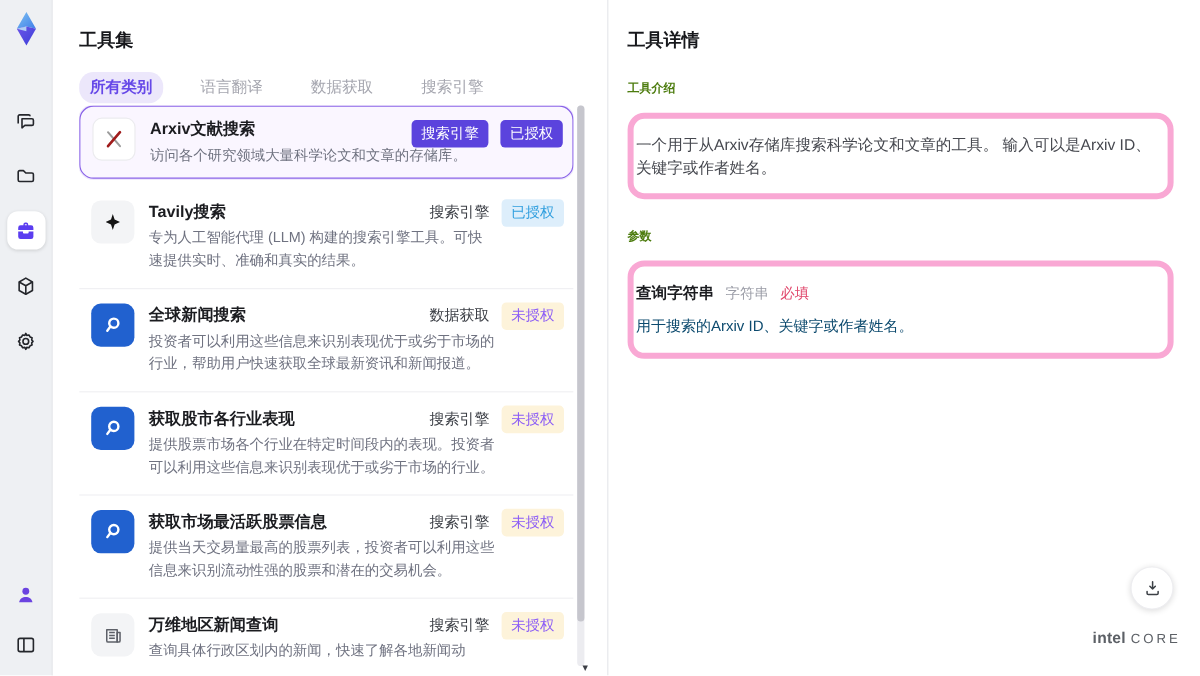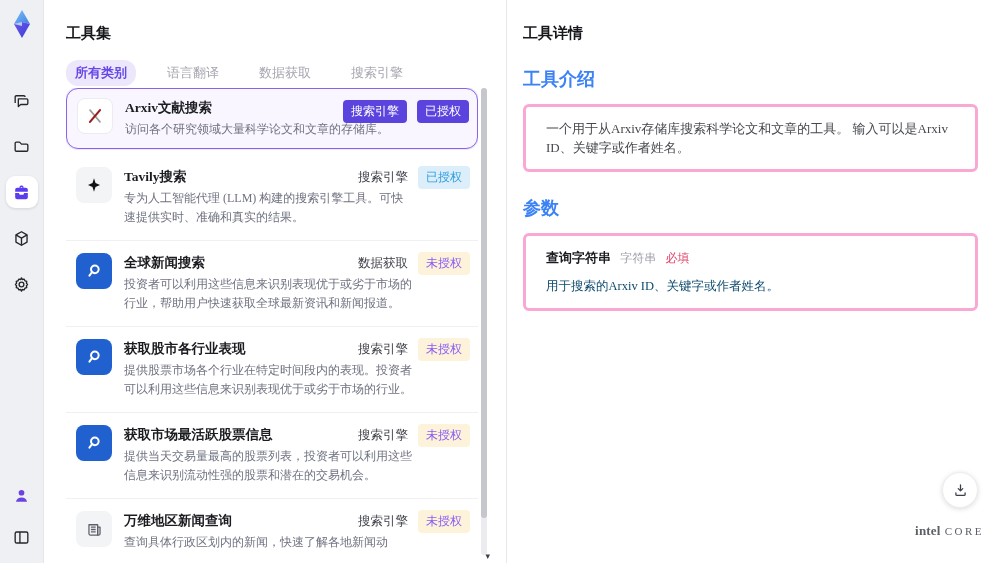--- a/index.html
+++ b/index.html
@@ -1,18 +1,18 @@
 <!DOCTYPE html>
 <html><head>
 <meta charset="utf-8">
 <style>
   * { margin:0; padding:0; box-sizing:border-box; }
   html,body { width:1000px; height:563px; overflow:hidden; background:#fff;
               font-family:"Liberation Sans", sans-serif; }
-  .app { position:relative; width:1000px; height:563px; background:#fff;font-family:Liberation Serif, serif; }
+  .app { position:relative; width:1000px; height:563px; background:#fff; }
 
   
   .sidebar { position:absolute; left:0; top:0; width:44px; height:563px;
              background:#eef0f3; border-right:1px solid #e4e5e9;
              display:flex; flex-direction:column; align-items:center; }
   .logo { width:36px; height:36px; margin-top:6px; }
   .nav { margin-top:42px; display:flex; flex-direction:column; gap:14px; align-items:center; }
   .nav-item { width:32px; height:32px; display:flex; align-items:center; justify-content:center;
               border-radius:9px; cursor:pointer; }
   .nav-item svg { width:19px; height:19px; }
@@ -50,23 +50,23 @@
   .scrollbar { position:absolute; right:19px; top:88px; bottom:8px; width:6px;
                background:#ececf0; border-radius:3px; cursor:pointer; }
   .scroll-thumb { position:absolute; top:0; left:0; width:6px; height:92%;
                   background:#c6c6cd; border-radius:3px; }
   .scroll-caret { position:absolute; right:16px; bottom:2px; font-size:9px; color:#3c3f46; }
 
   
   .detail-pane { position:absolute; left:506px; top:0; width:494px; height:563px;
                  border-left:1px solid #e7e8ec; background:#fff; padding:24px 22px 0 16px; }
   .detail-title { font-size:15px; font-weight:700; color:#17181c; }
-  .section-h { font-size:18px; font-weight:700; color:#3b82f6; margin-top:24px; }
-  .info-box { margin-top:13px; border:3px solid #f9a8d4; border-radius:6px;
-              padding:12px 20px; font-size:13px; color:#46484f; line-height:19px; }
+  .section-h { font-size:10px; font-weight:700; color:#4d7c0f; margin-top:24px; }
+  .info-box { margin-top:13px; border:5px solid #f9a8d4; border-radius:14px;
+              padding:12px 2px; font-size:13px; color:#46484f; line-height:19px; }
   .param-line { font-size:13px; }
   .param-name { font-weight:700; color:#1b1c20; }
   .param-type { font-size:12px; color:#9a9ca6; margin-left:6px; }
   .param-req  { font-size:12px; color:#e0456a; margin-left:6px; }
   .param-desc { margin-top:9px; font-size:12.5px; color:#0c4a6e; }
 
   
   .fab { position:absolute; right:22px; bottom:55px; width:36px; height:36px; border-radius:50%;
          background:#fff; border:1px solid #ededf0; box-shadow:0 1px 5px rgba(0,0,0,.14);
          display:flex; align-items:center; justify-content:center; cursor:pointer; }

